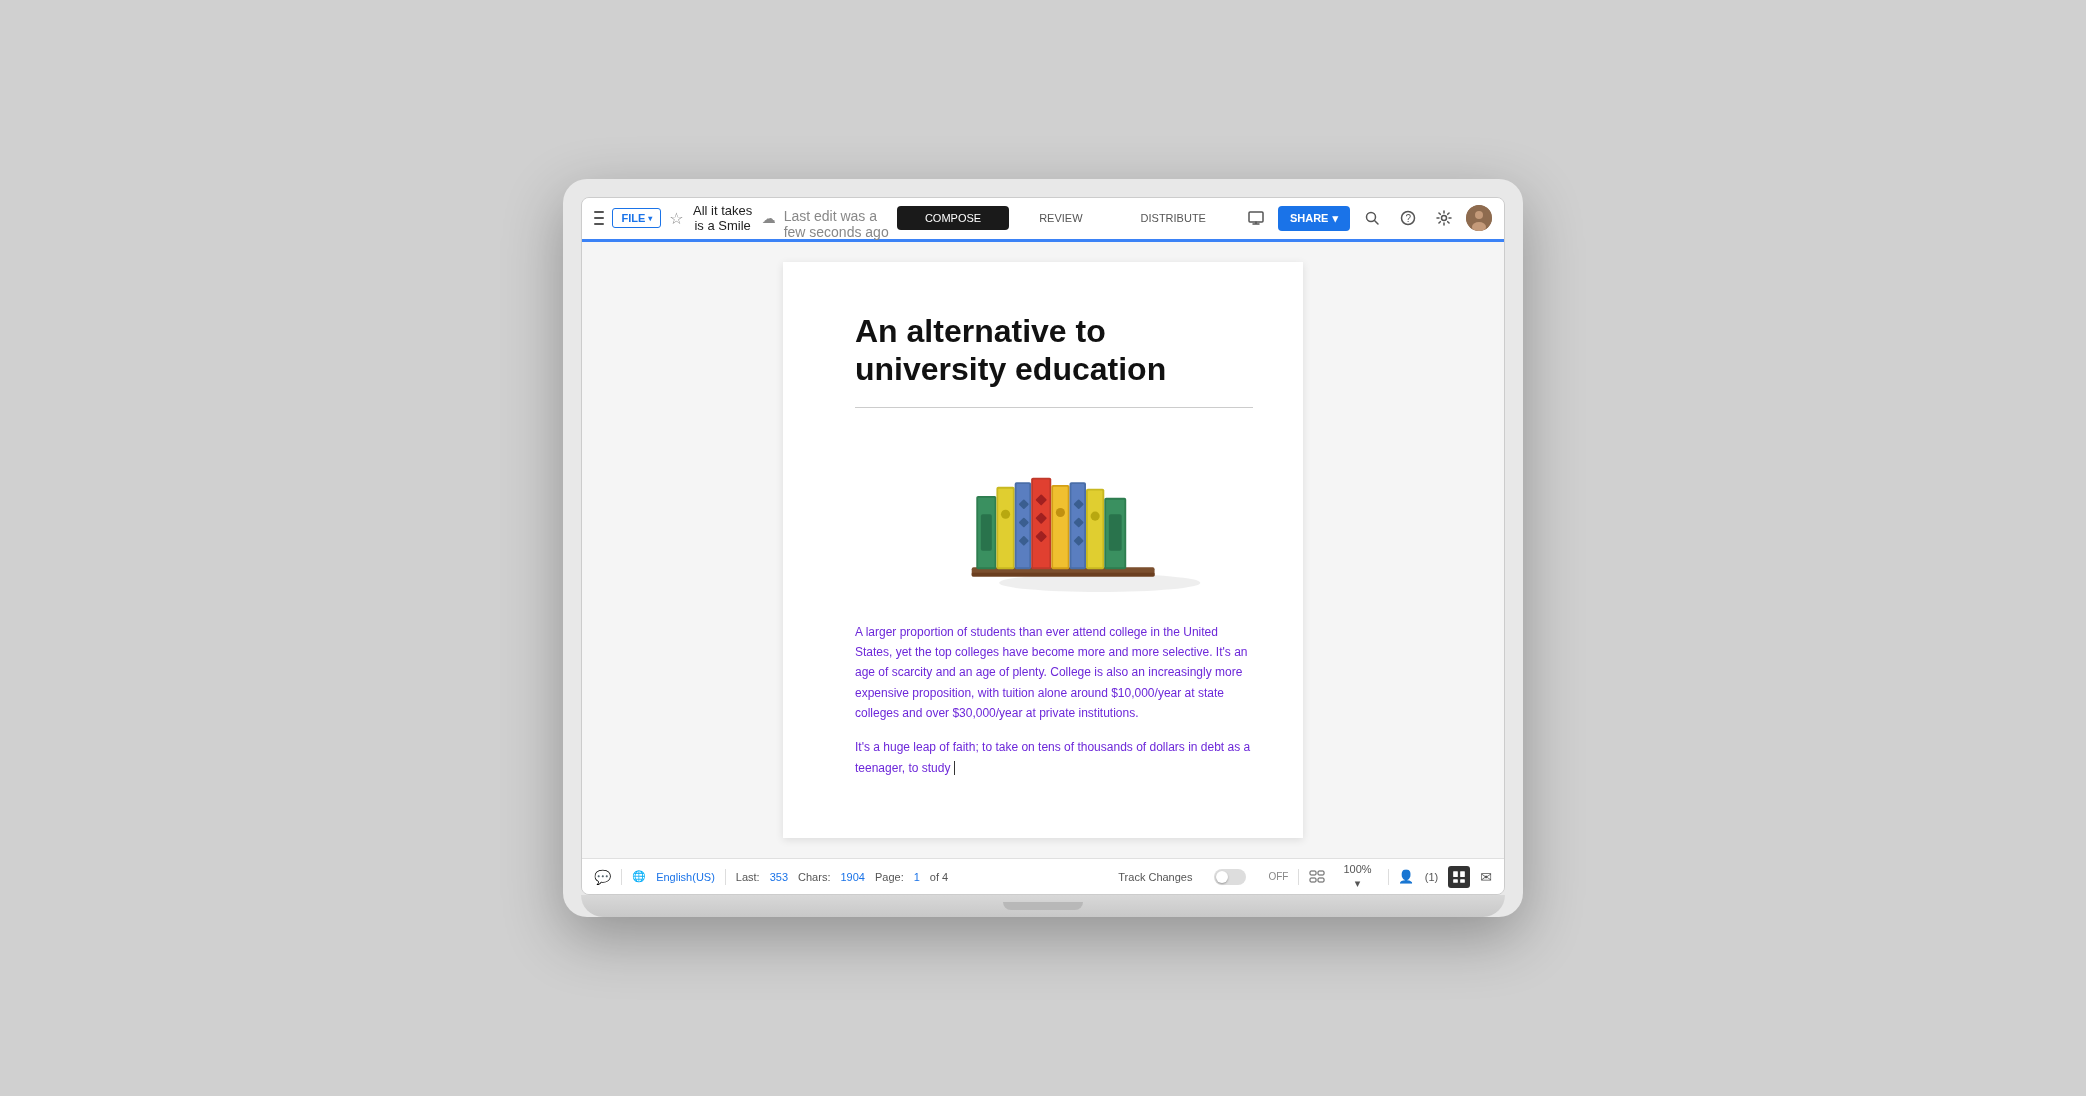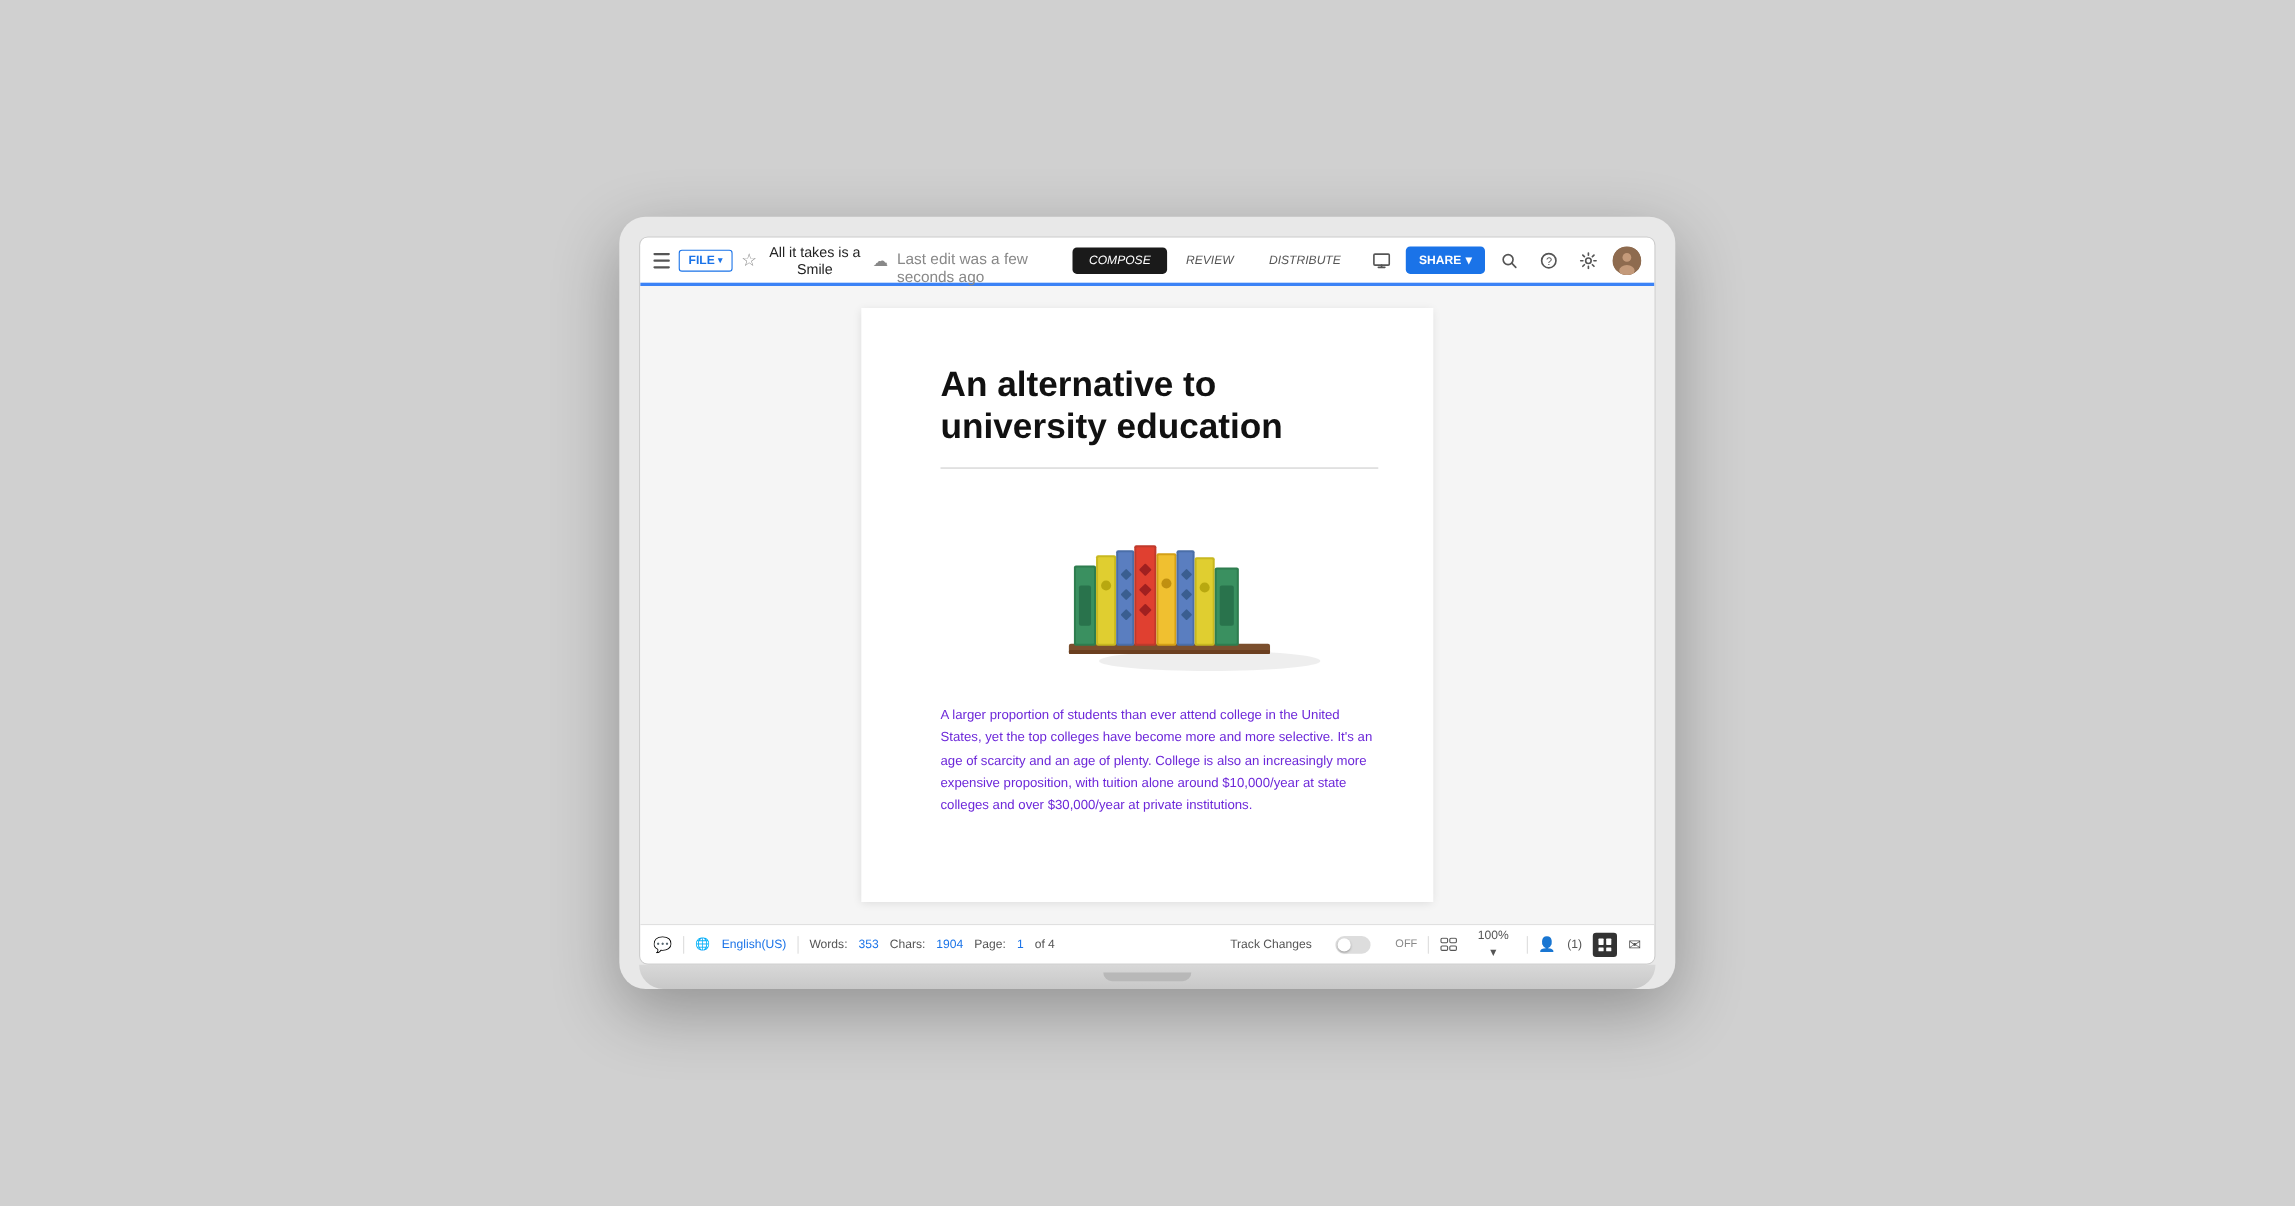--- a/index.html
+++ b/index.html
@@ -97,25 +97,24 @@
       margin-top: 12px;
     }
     .toolbar-center {
       display: flex;
       align-items: center;
       gap: 2px;
     }
     .nav-tab {
       font-size: 11px;
       font-weight: 500;
-      padding: 6px 15px;
+      padding: 6px 28px;
       border-radius: 4px;
       cursor: pointer;
       color: #555;
-      font-style: italic;
     }
     .nav-tab.active {
       background: #1a1a1a;
       color: #fff;
       border-radius: 4px;
     }
     .toolbar-right {
       display: flex;
       align-items: center;
       gap: 8px;
@@ -450,35 +449,39 @@
               <circle cx="215" cy="92" r="5" fill="#B8A810"></circle>
 
               <rect x="225" y="72" width="24" height="78" rx="2" fill="#2E7D4F"></rect>
               <rect x="227" y="74" width="20" height="74" rx="1" fill="#3A9060"></rect>
               <rect x="230" y="90" width="14" height="40" rx="2" fill="#1E6040" opacity="0.6"></rect>
             </svg>
           </div>
 
           <div class="doc-body">
             <p>A larger proportion of students than ever attend college in the United States, yet the top colleges have become more and more selective. It's an age of scarcity and an age of plenty. College is also an increasingly more expensive proposition, with tuition alone around $10,000/year at state colleges and over $30,000/year at private institutions.</p>
+            <p>
+              <span>It's a huge leap of faith; to take on tens of thousands of dollars in debt as a teenager, to study</span>
+              <span class="cursor-line"></span>
+            </p>
           </div>
         </div>
       </div>
 
       <div class="sidebar-right"></div>
     </div>
 
     <div class="status-bar">
       <div class="status-left">
         <span class="comment-icon">💬</span>
         <span class="status-divider"></span>
         <span>🌐</span>
         <span class="status-link">English(US)</span>
         <span class="status-divider"></span>
-        <span>Words:</span>
+        <span>Last:</span>
         <span class="status-link">353</span>
         <span>Chars:</span>
         <span class="status-link">1904</span>
         <span>Page:</span>
         <span class="status-link">1</span>
         <span>of 4</span>
       </div>
       <div class="status-right">
         <div class="track-changes">
           <span>Track Changes</span>

